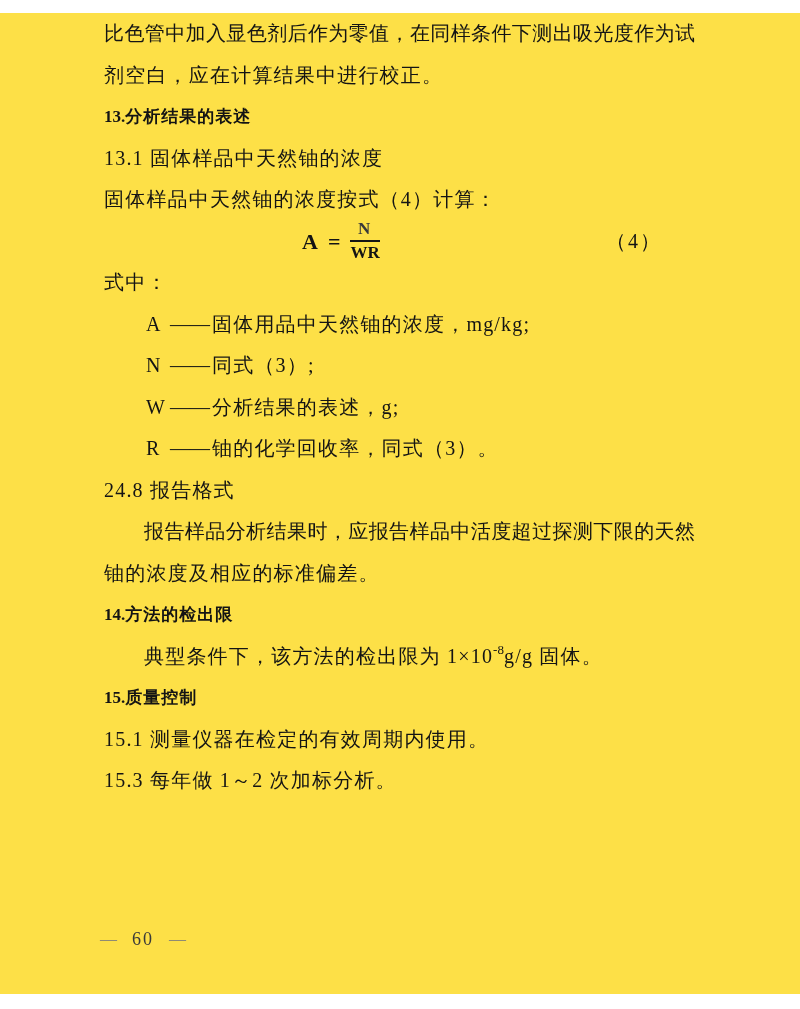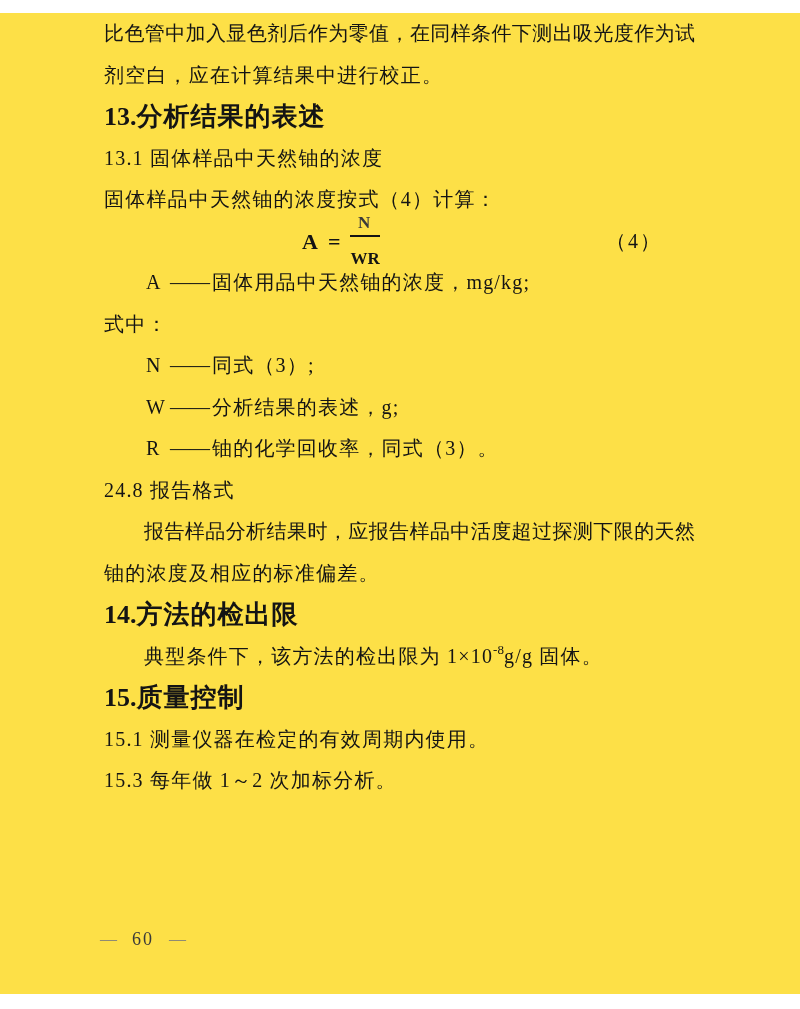--- a/index.html
+++ b/index.html
@@ -28,21 +28,21 @@
   }
   .justify {
     letter-spacing: 0;
     white-space: normal;
     text-align: justify;
     text-align-last: justify;
   }
   .indent { text-indent: 40px; }
   .heading {
     font-weight: bold;
-    font-size: 26px;
+    font-size: 17px;
     letter-spacing: 0.5px;
   }
   .heading .hnum {
     font-family: "Liberation Serif", "DejaVu Serif", serif;
     letter-spacing: 0;
   }
   .heading .htext {
     font-family: "Liberation Sans", "DejaVu Sans", sans-serif;
     letter-spacing: 1px;
   }
@@ -62,21 +62,21 @@
   .frac {
     display: inline-flex;
     flex-direction: column;
     align-items: stretch;
     text-align: center;
     font-size: 17px;
     line-height: 1.2;
     font-weight: bold;
   }
   .frac .fnum { border-bottom: 2px solid #141414; padding: 0 5px 1px 5px; }
-  .frac .fden { padding-top: 12px; }
+  .frac .fden { padding-top: 1px; }
   .flabel { margin-left: auto; margin-right: 33px; font-size: 20px; letter-spacing: 2px; }
   sup.exp {
     font-size: 13px;
     letter-spacing: 0;
     position: relative;
     top: -1px;
     vertical-align: super;
     line-height: 0;
   }
   .footer {
@@ -112,23 +112,23 @@
           <span class="flhs">A</span>
           <span class="feq">=</span>
           <span class="frac">
             <span class="fnum">N</span>
             <span class="fden">WR</span>
           </span>
         </span>
       <span class="flabel">（4）</span>
     </div>
 
+    <div class="row">式中：</div>
+
     <div class="row def"><span class="dsym">A</span><span class="ddash">——</span><span>固体用品中天然铀的浓度，mg/kg;</span></div>
-
-    <div class="row">式中：</div>
 
     <div class="row def"><span class="dsym">N</span><span class="ddash">——</span><span>同式（3）;</span></div>
 
     <div class="row def"><span class="dsym">W</span><span class="ddash">——</span><span>分析结果的表述，g;</span></div>
 
     <div class="row def"><span class="dsym">R</span><span class="ddash">——</span><span>铀的化学回收率，同式（3）。</span></div>
 
     <div class="row">24.8 报告格式</div>
 
     <div class="row justify indent">报告样品分析结果时，应报告样品中活度超过探测下限的天然</div>

